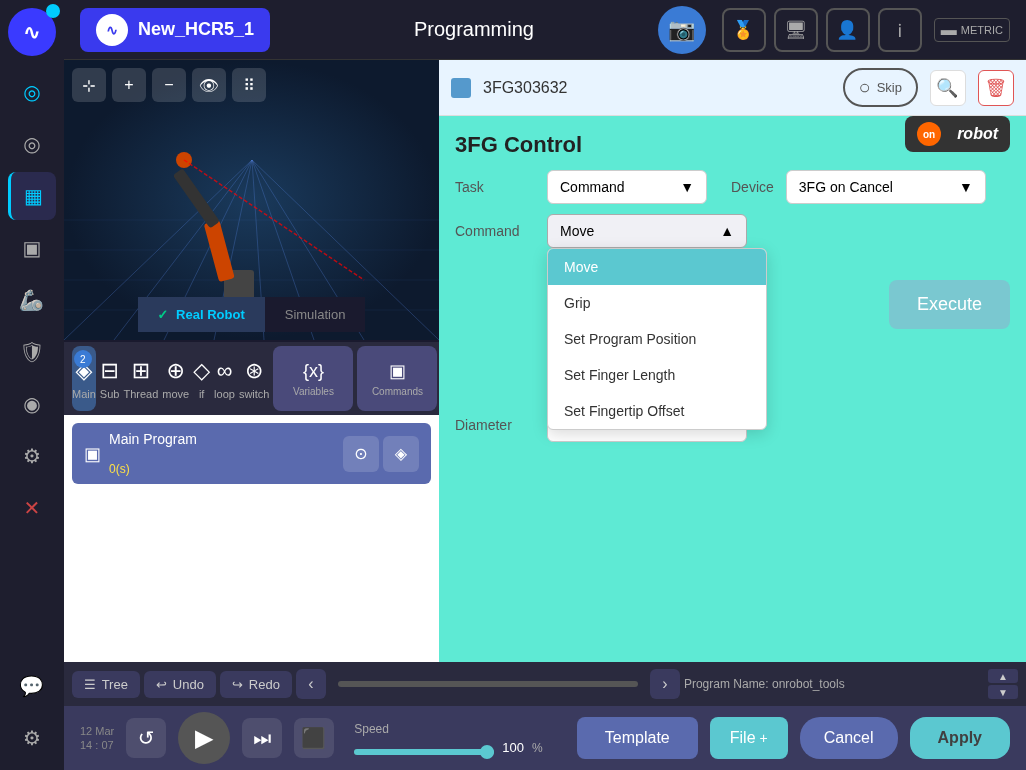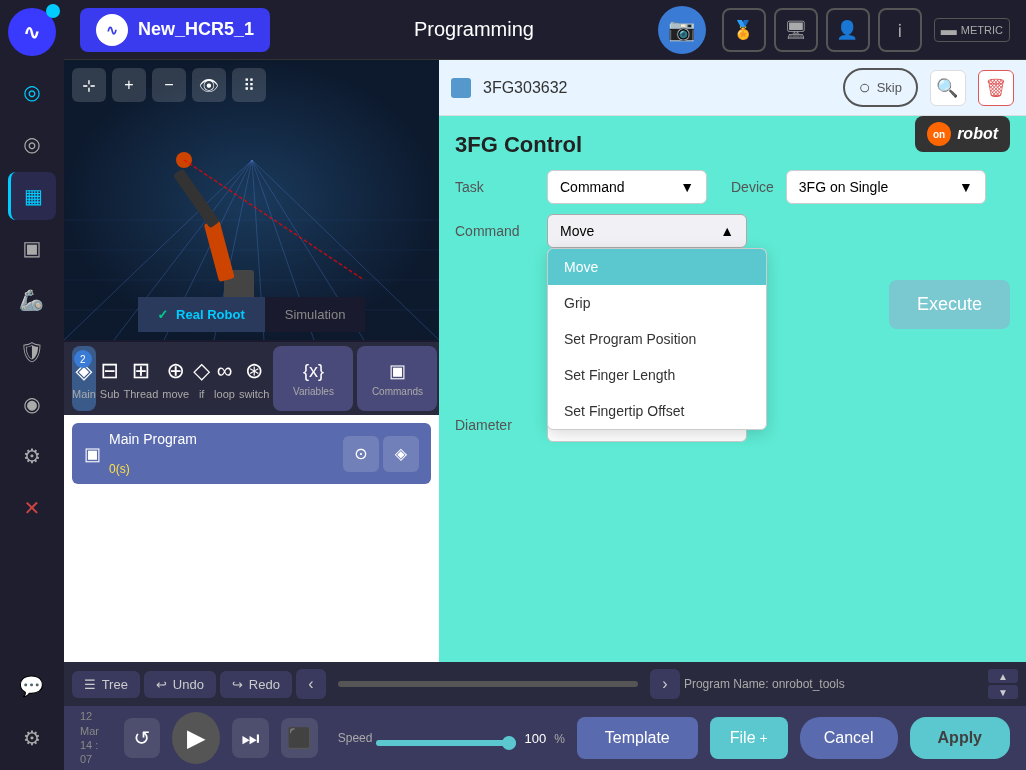--- a/index.html
+++ b/index.html
@@ -122,21 +122,21 @@
       display: flex; align-items: center; justify-content: center; color: #555; font-size: 18px;
       cursor: pointer; background: white;
     }
     .panel-icon-btn.red { color: #e05555; border-color: #e05555; }
 
     .panel-body { padding: 16px; }
     .panel-title { font-size: 22px; font-weight: bold; color: #222; margin-bottom: 12px; }
     .onrobot-logo {
       position: absolute; top: 56px; right: 16px;
       background: #333; border-radius: 8px; padding: 6px 12px;
-      display: flex; align-items: center; gap: 6px;
+      display: flex; align-items: center; gap: 16px;
     }
     .onrobot-circle {
       width: 24px; height: 24px; border-radius: 50%; background: #ff6600;
       display: flex; align-items: center; justify-content: center; color: white; font-size: 12px; font-weight: bold;
     }
     .onrobot-text { color: white; font-size: 16px; font-weight: bold; font-style: italic; }
 
     .form-row { display: flex; align-items: center; gap: 12px; margin-bottom: 10px; }
     .form-label { font-size: 14px; color: #555; width: 80px; }
     .form-select {
@@ -236,21 +236,21 @@
       padding: 0 16px; gap: 12px;
     }
     .pb-btn {
       width: 40px; height: 40px; border-radius: 8px; background: rgba(255,255,255,0.1);
       display: flex; align-items: center; justify-content: center; color: white; font-size: 20px; cursor: pointer;
     }
     .pb-play {
       width: 52px; height: 52px; border-radius: 50%; background: #555;
       display: flex; align-items: center; justify-content: center; color: white; font-size: 24px; cursor: pointer;
     }
-    .pb-speed { display: flex; flex-direction: row; gap: 4px; margin-left: 8px; }
+    .pb-speed { display: flex; flex-direction: column; gap: 4px; margin-left: 8px; }
     .pb-speed-label { color: #aaa; font-size: 12px; }
     .pb-slider-container { display: flex; align-items: flex-end; gap: 8px; }
     .pb-slider { width: 140px; height: 6px; background: #555; border-radius: 3px; position: relative; }
     .pb-slider-fill { height: 100%; background: #5bc8d0; border-radius: 3px; width: 100%; }
     .pb-slider-thumb {
       position: absolute; right: 0; top: 50%; transform: translateY(-50%);
       width: 14px; height: 14px; background: #5bc8d0; border-radius: 50%; cursor: pointer;
     }
     .pb-speed-val { color: white; font-size: 13px; }
     .pb-pct { color: #aaa; font-size: 12px; }
@@ -468,21 +468,21 @@
         </div>
 
         <div class="form-row">
           <span class="form-label">Task</span>
           <div class="form-select" style="min-width:160px;">
             <span>Command</span>
             <span>▼</span>
           </div>
           <span class="form-label" style="width:auto;margin-left:12px;">Device</span>
           <div class="form-select form-select-large">
-            <span>3FG on Single</span>
+            <span>3FG on Cancel</span>
             <span>▼</span>
           </div>
         </div>
 
         <div class="form-row">
           <span class="form-label">Command</span>
           <div class="command-dropdown-container">
             <div class="form-select" style="min-width:200px;background:#f0f0f5;border:1px solid #aaa;">
               <span>Move</span>
               <span>▲</span>

